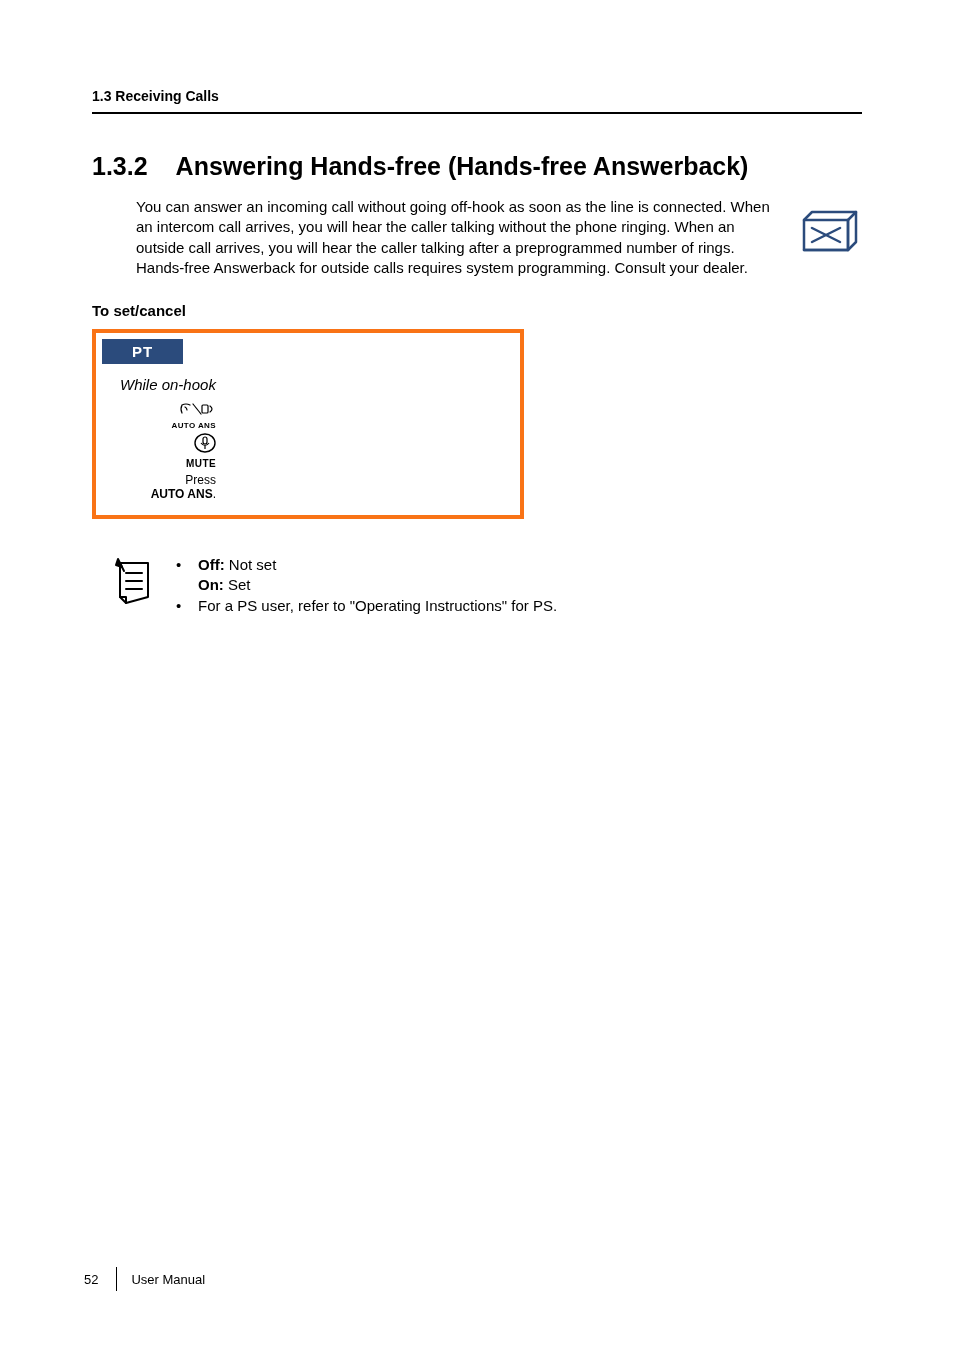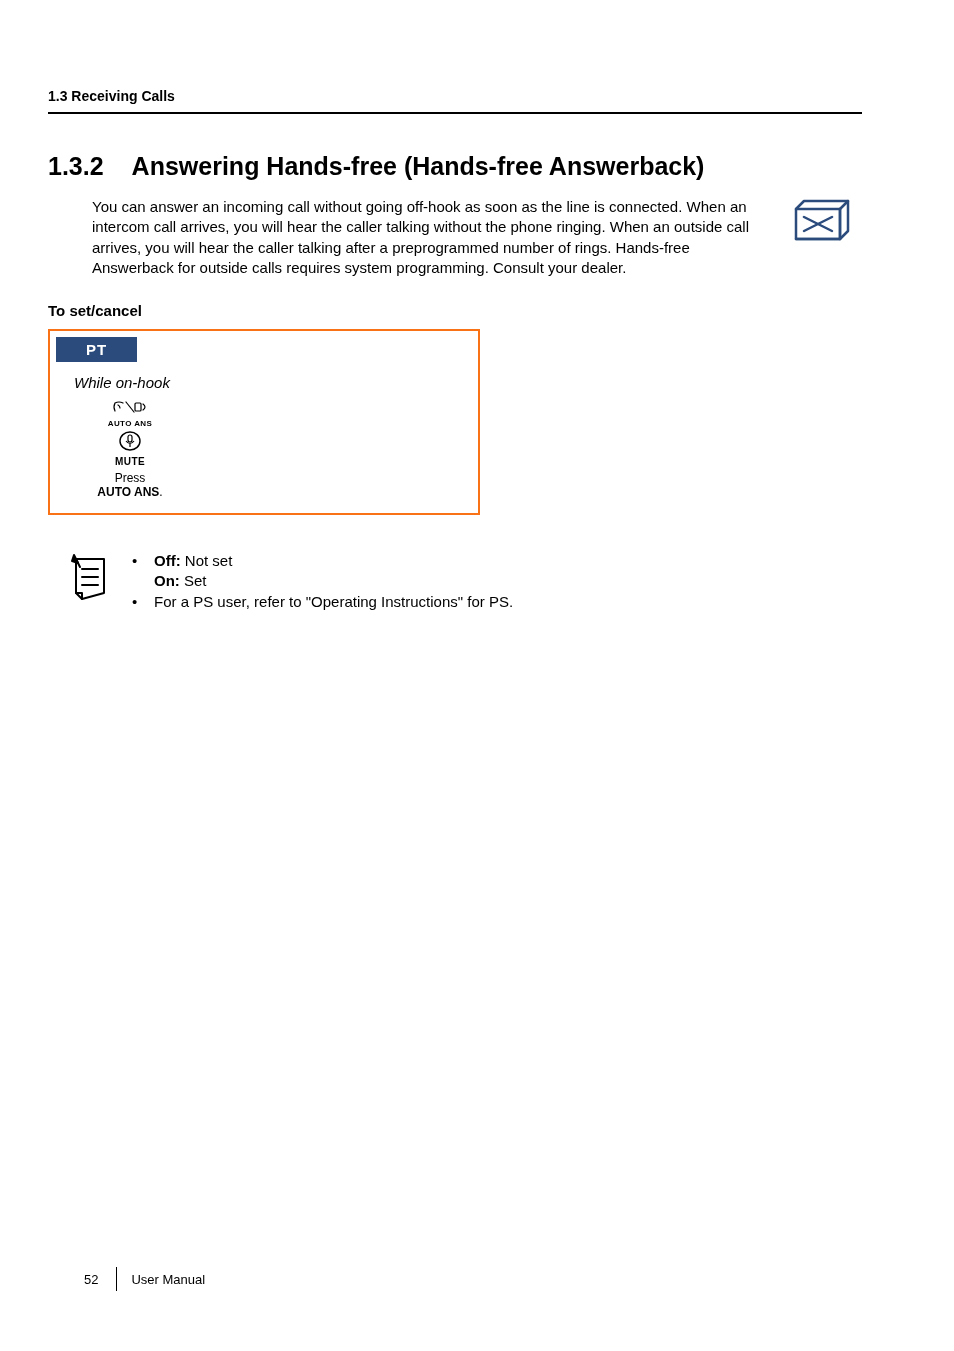--- a/index.html
+++ b/index.html
@@ -1,30 +1,30 @@
 <!DOCTYPE html>
 <html><head>
 <meta charset="utf-8">
 <style>
   * { box-sizing: border-box; margin: 0; padding: 0; }
   html, body { width: 954px; height: 1351px; background: #fff; font-family: Arial, Helvetica, sans-serif; color: #000; }
-  .page { position: relative; width: 954px; height: 1351px; padding: 88px 92px 0 48px; }
+  .page { position: relative; width: 954px; height: 1351px; padding: 88px 92px 0 92px; }
   .running-header { font-size: 14px; font-weight: bold; margin-bottom: 8px; }
   .hr-top { border: none; border-top: 2px solid #000; margin-bottom: 38px; }
   .section-title { font-size: 25px; font-weight: bold; margin-bottom: 16px; display: flex; }
   .section-number { margin-right: 28px; }
-  .intro-row { display: flex; align-items: flex-start; margin-left: 44px; margin-bottom: 24px; }
+  .intro-row { display: flex; align-items: center; margin-left: 44px; margin-bottom: 24px; }
   .intro-text { font-size: 15px; line-height: 1.35; max-width: 678px; }
   .printer-icon { margin-left: 20px; flex: 0 0 auto; }
   .subheading { font-size: 15px; font-weight: bold; margin-left: 0; margin-bottom: 10px; }
-  .procedure-box { border: 2px solid #f97316; width: 432px; padding: 0; margin-left: 0; }
+  .procedure-box { border: 4px solid #f97316; width: 432px; padding: 0; margin-left: 0; }
   .pt-tab { display: inline-block; background: #2b4b7c; color: #fff; font-size: 15px; font-weight: bold; padding: 4px 30px; margin: 6px 0 0 6px; letter-spacing: 1px; }
   .pt-body { padding: 8px 0 14px 0; text-align: left; }
   .while-on-hook { font-style: italic; font-size: 15px; margin: 4px 0 8px 24px; }
-  .icon-stack { margin-left: 40px; text-align: center; width: 80px; }
+  .icon-stack { margin-left: 40px; text-align: right; width: 80px; }
   .auto-ans-label { font-size: 8px; font-weight: bold; letter-spacing: 0.4px; }
   .mute-label { font-size: 10px; font-weight: bold; letter-spacing: 0.4px; }
   .press-line { font-size: 12px; margin-top: 4px; }
   .press-bold { font-weight: bold; }
 
   .notes-row { display: flex; align-items: flex-start; margin-top: 36px; margin-left: 18px; }
   .note-icon { flex: 0 0 auto; margin-right: 18px; margin-top: 2px; }
   .notes-list { font-size: 15px; line-height: 1.35; }
   .notes-list ul { list-style: none; }
   .notes-list li { position: relative; padding-left: 22px; margin-bottom: 0; }

